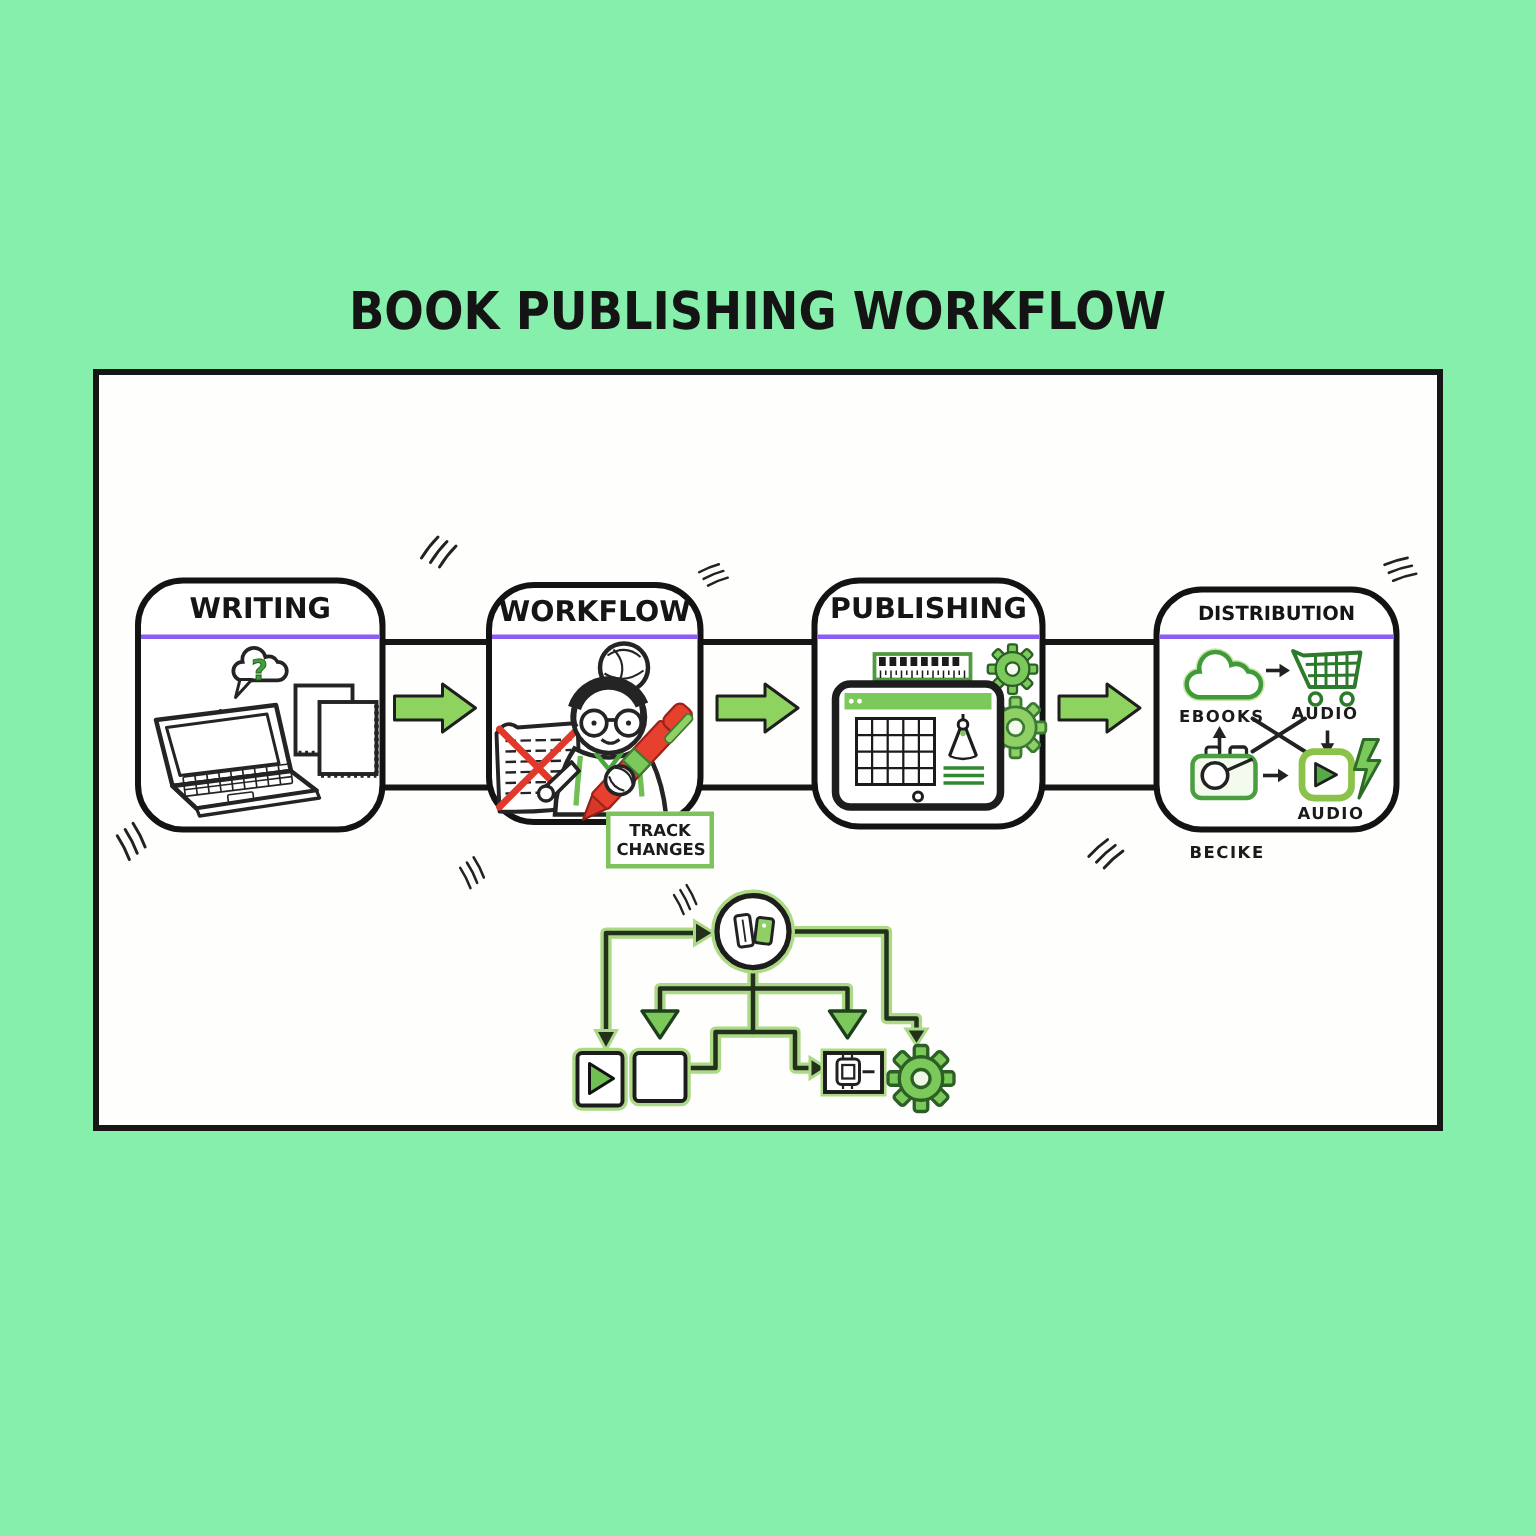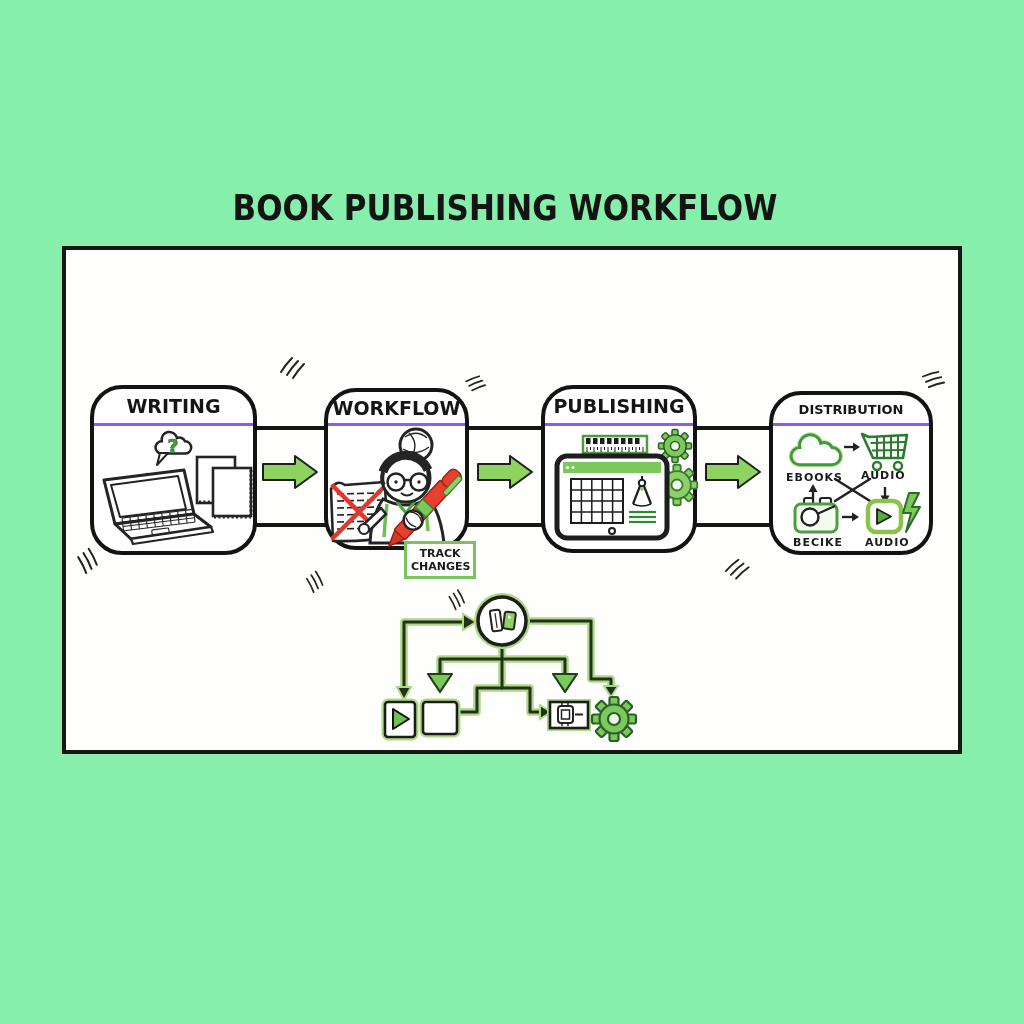--- a/index.html
+++ b/index.html
@@ -292,21 +292,21 @@
     </g>
     <g>
       <rect x="95" y="76" width="33" height="31" rx="8" fill="#fff" stroke="#8bc34a" stroke-width="4.5"></rect>
       <polygon points="104,84 104,99 118,91.5" fill="#57ab47" stroke="#1d1d1d" stroke-width="1.8" stroke-linejoin="round"></polygon>
     </g>
     <polygon points="136,68 146,68 139,82 147,82 133,107 138,88 130,88" fill="#7cc95b" stroke="#2c6b28" stroke-width="2" stroke-linejoin="round"></polygon>
   </svg>
 
   <div class="lbl" style="left:786px;top:471px;width:58px;">EBOOKS</div>
   <div class="lbl" style="left:861px;top:469px;width:54px;">AUDIO</div>
-  <div class="lbl" style="left:793px;top:536px;width:54px;">BECIKE</div>
+  <div class="lbl" style="left:793px;top:562px;width:54px;">BECIKE</div>
   <div class="lbl" style="left:865px;top:536px;width:54px;">AUDIO</div>
 
   <svg class="abs" style="left:375px;top:595px;z-index:3;" width="270" height="155">
 
     <g fill="none" stroke="#abd985" stroke-width="7.5" stroke-linejoin="round" stroke-linecap="round">
       <path d="M29,97 L29,27 L88,27"></path>
       <path d="M127,50 L127,93"></path>
       <path d="M65,82 L65,64 L190,64 L190,80"></path>
       <path d="M82,117 L102,117 L102,93 L155,93 L155,117 L166,117"></path>
       <path d="M151,26 L216,26 L216,84 L236,84 L236,96"></path>

